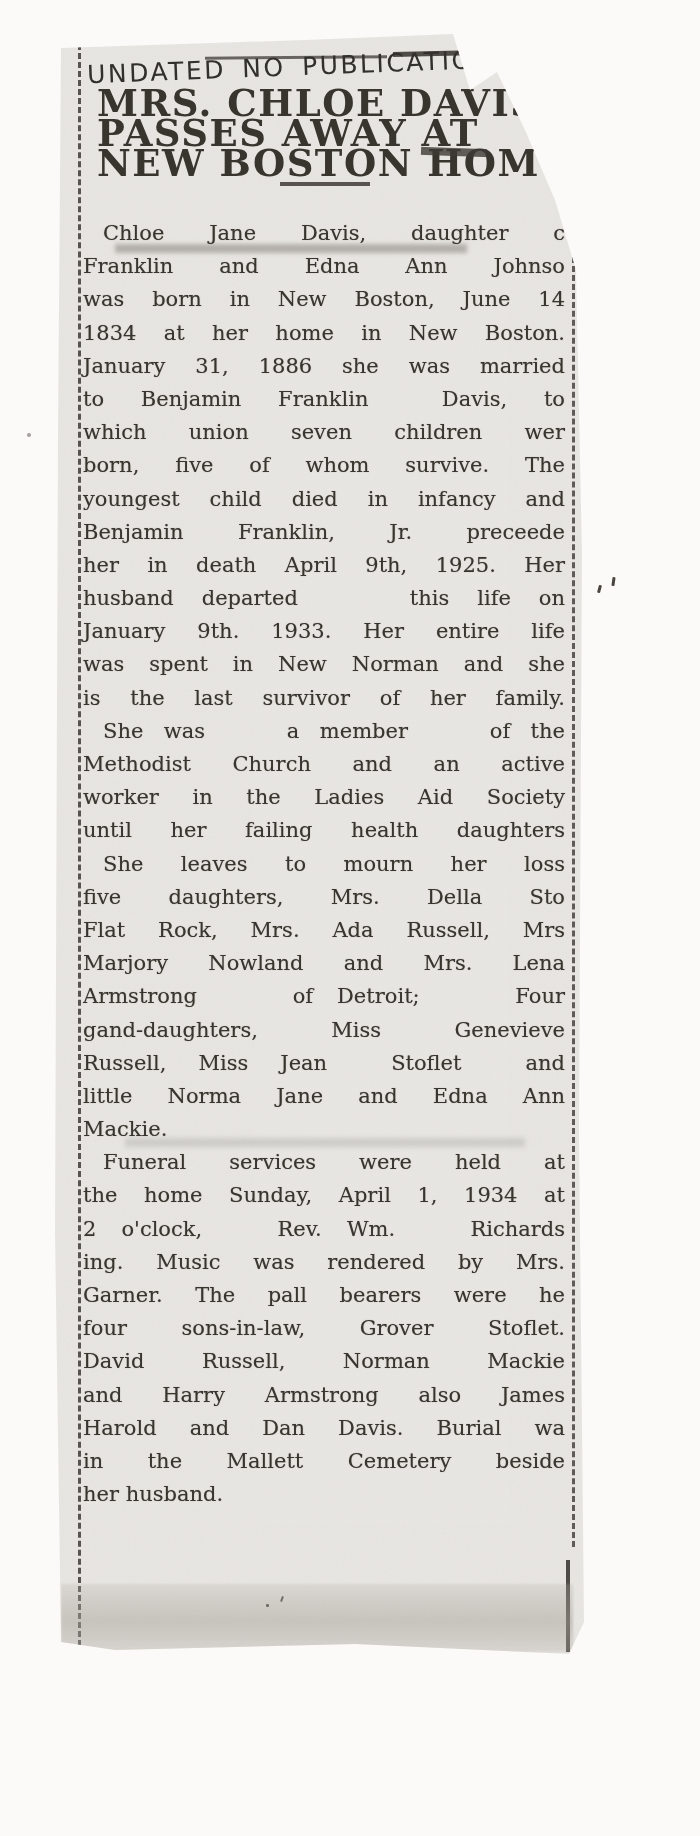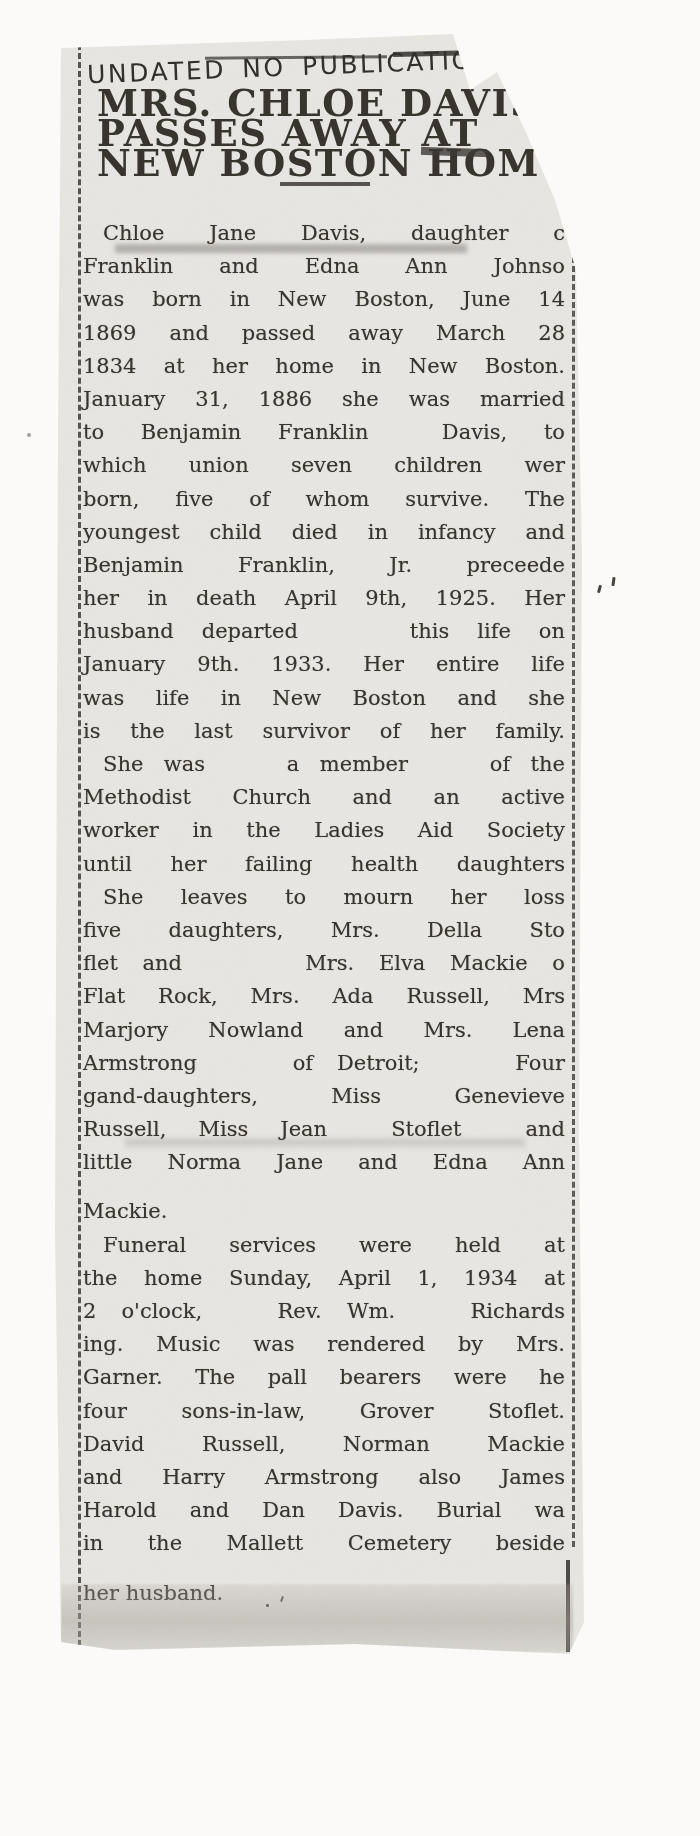--- a/index.html
+++ b/index.html
@@ -55,21 +55,21 @@
   .body{
     position:absolute;left:28px;top:185px;width:482px;
     font-size:21px;line-height:33.2px;color:var(--ink,#38342e);
   }
   .line{
     text-align:justify;text-align-last:justify;
     white-space:pre-wrap;height:33.2px;overflow:visible;
     text-shadow:0 0 1px rgba(56,52,46,.4);
   }
   .line.indent{text-indent:20px;}
-  .line.no-just{text-align:left;text-align-last:left;margin-top:16px;}
+  .line.no-just{text-align:left;text-align-last:left;}
   .smudge1{position:absolute;left:60px;top:212px;width:352px;height:9px;
     background:rgba(70,64,58,.32);filter:blur(2px);}
   .smudge2{position:absolute;left:70px;top:1106px;width:400px;height:9px;
     background:rgba(70,64,58,.15);filter:blur(2.5px);}
   .bottom-band{position:absolute;left:6px;top:1552px;width:512px;height:68px;
     background:linear-gradient(180deg,rgba(180,175,167,.25),
       rgba(168,163,155,.5) 55%,rgba(180,175,167,.3));
     filter:blur(1px);}
   
   .mark{position:absolute;background:#4a453f;border-radius:1px;}
@@ -108,40 +108,38 @@
       <div class="hl">NEW BOSTON HOM</div>
     </div>
 
     <div class="torn-bar"></div>
     <div class="divider"></div>
 
     <div class="body">
         <div class="line indent">Chloe Jane Davis, daughter c</div>
         <div class="line">Franklin and Edna Ann Johnso</div>
         <div class="line">was born in New Boston, June 14</div>
-        <div class="line">1869 and passed away March 28</div>
         <div class="line">1834 at her home in New Boston.</div>
         <div class="line">January 31, 1886 she was married</div>
         <div class="line">to Benjamin Franklin  Davis, to</div>
         <div class="line">which union seven children wer</div>
         <div class="line">born, five of whom survive. The</div>
         <div class="line">youngest child died in infancy and</div>
         <div class="line">Benjamin Franklin, Jr. preceede</div>
         <div class="line">her in death April 9th, 1925. Her</div>
         <div class="line">husband departed    this life on</div>
         <div class="line">January 9th. 1933. Her entire life</div>
-        <div class="line">was life in New Boston and she</div>
+        <div class="line">was spent in New Norman and she</div>
         <div class="line">is the last survivor of her family.</div>
         <div class="line indent">She was    a member    of the</div>
         <div class="line">Methodist Church and an active</div>
         <div class="line">worker in the Ladies Aid Society</div>
         <div class="line">until her failing health daughters</div>
         <div class="line indent">She leaves to mourn her loss</div>
         <div class="line">five daughters, Mrs. Della Sto</div>
-        <div class="line">flet and     Mrs. Elva Mackie o</div>
         <div class="line">Flat Rock, Mrs. Ada Russell, Mrs</div>
         <div class="line">Marjory Nowland and Mrs. Lena</div>
         <div class="line">Armstrong    of Detroit;    Four</div>
         <div class="line">gand-daughters, Miss Genevieve</div>
         <div class="line">Russell, Miss Jean  Stoflet  and</div>
         <div class="line">little Norma Jane and Edna Ann</div>
         <div class="line no-just">Mackie.</div>
         <div class="line indent">Funeral services were held at</div>
         <div class="line">the home Sunday, April 1, 1934 at</div>
         <div class="line">2 o'clock,   Rev. Wm.   Richards</div>

